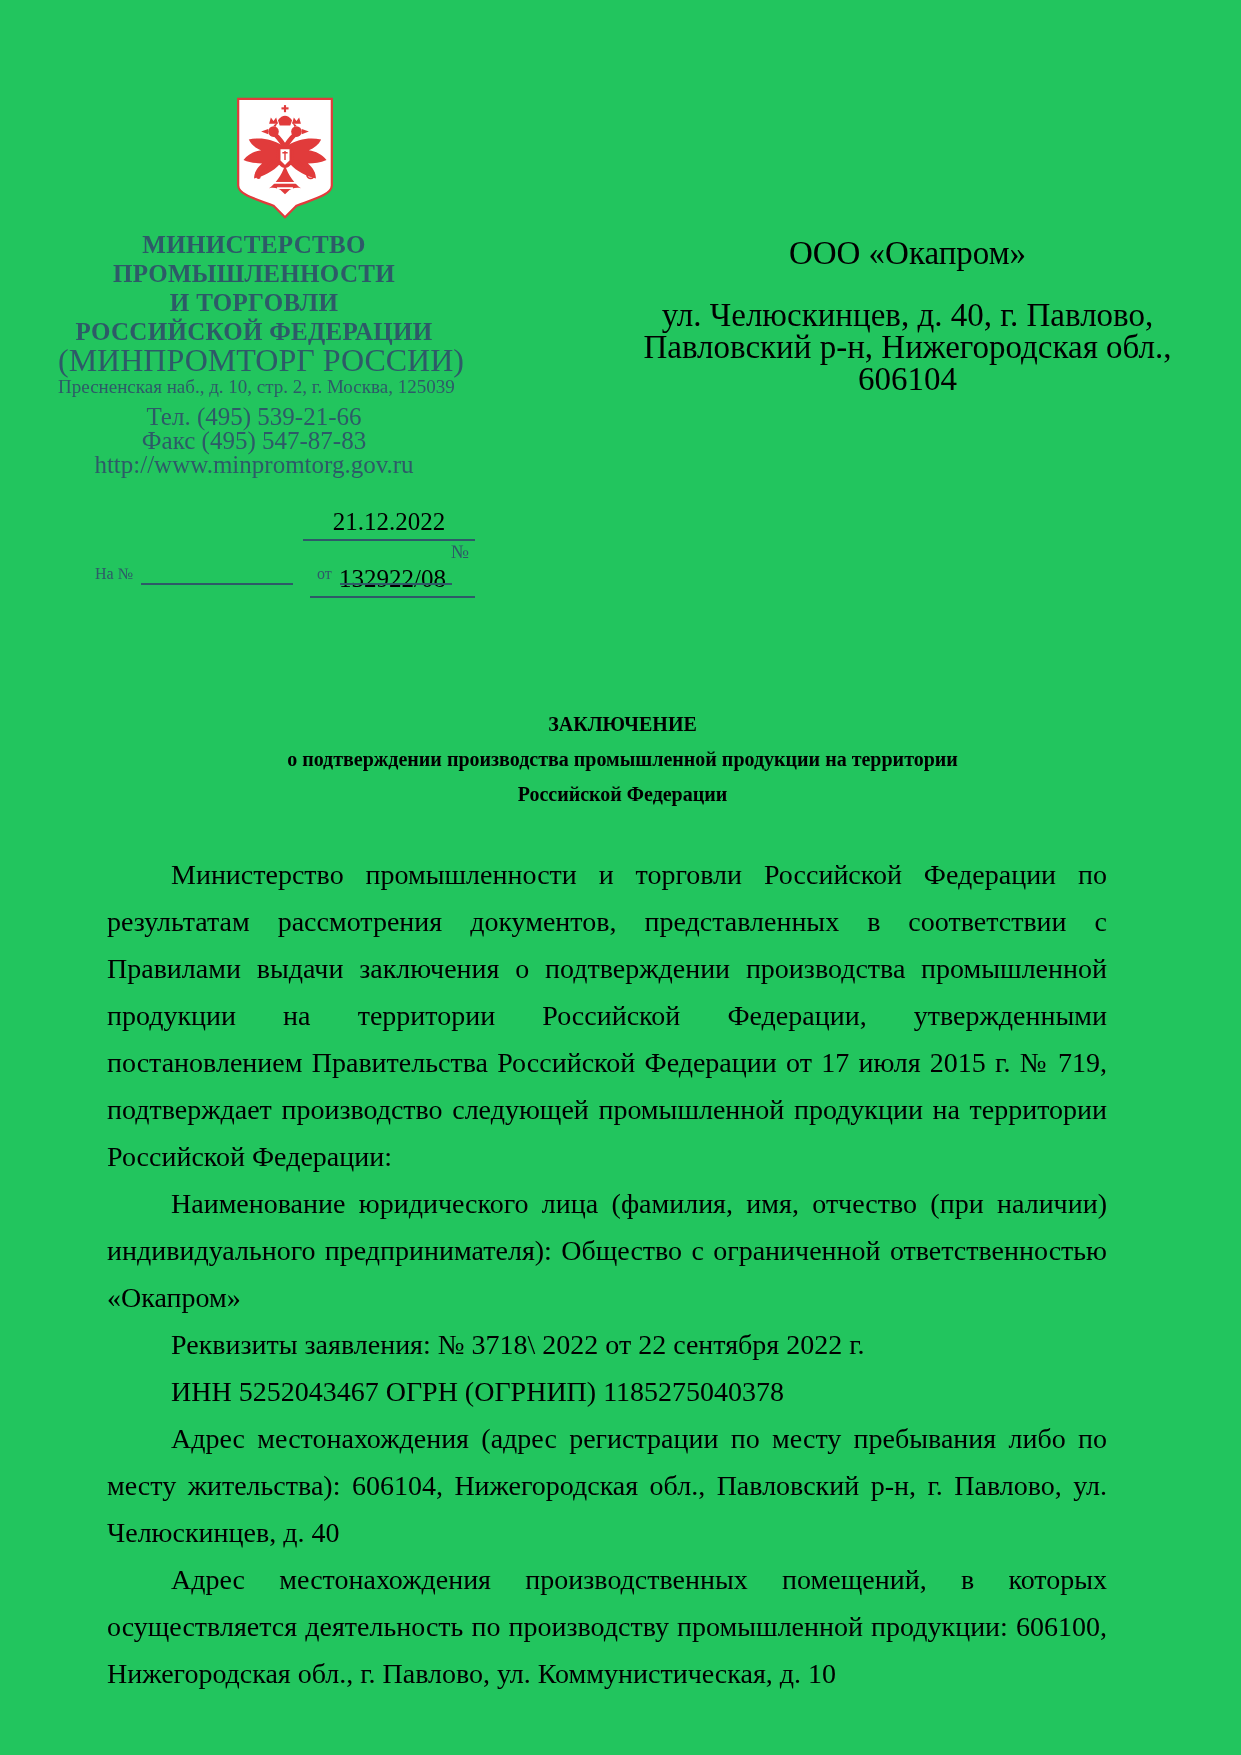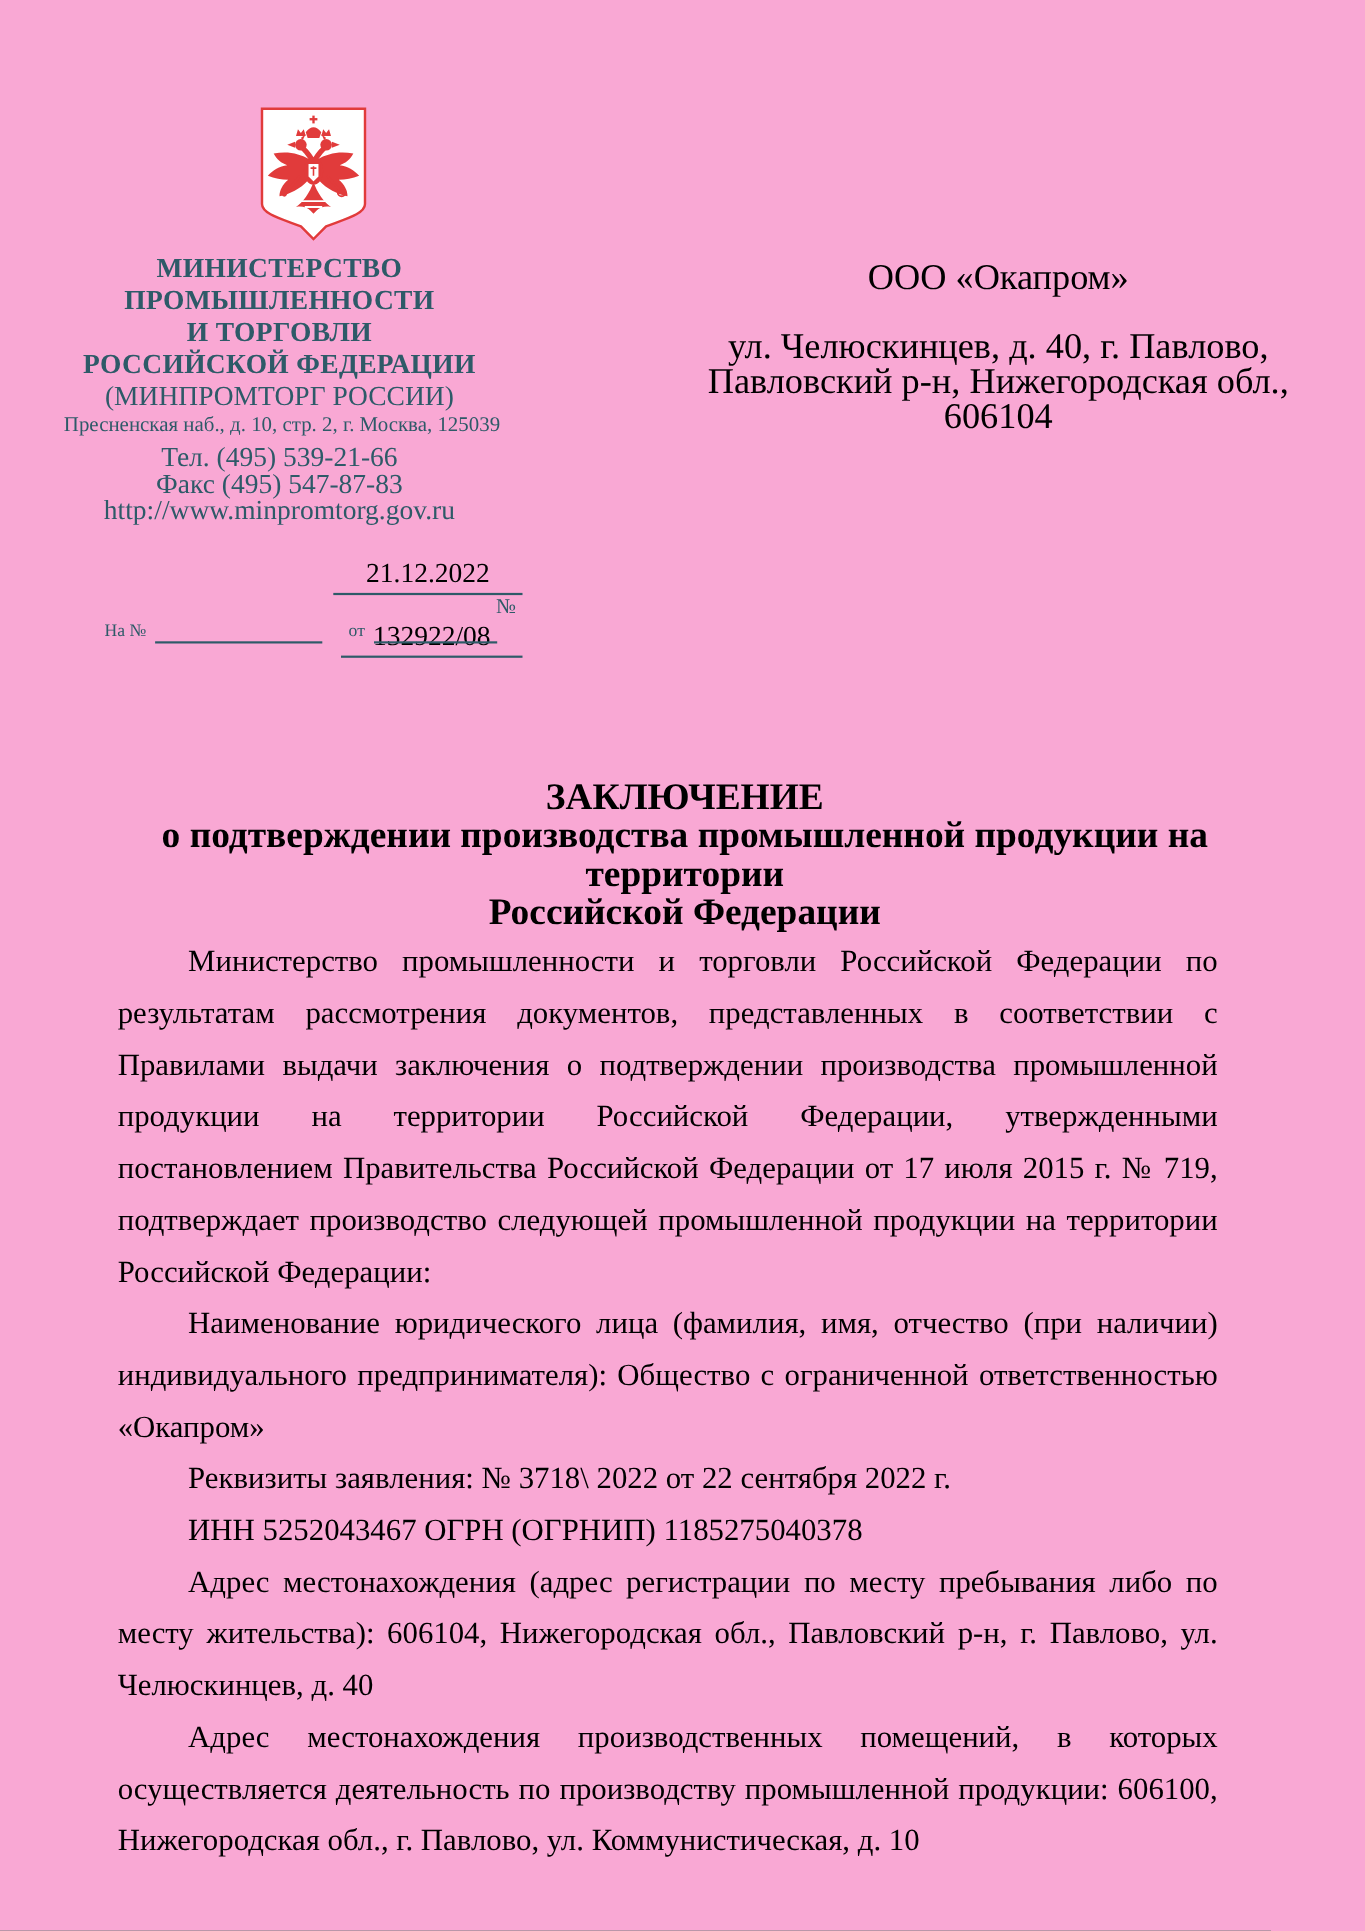--- a/index.html
+++ b/index.html
@@ -1,32 +1,32 @@
 <!DOCTYPE html>
 <html lang="ru"><head>
 <meta charset="utf-8">
 <style>
   html,body{margin:0;padding:0;background:#888;}
   .page{
     position:relative;
     width:1241px;height:1755px;
     margin:0 auto;
-    background:#f9a8d4;
+    background:#22c55e;
     font-family:"Liberation Serif","DejaVu Serif",serif;
     color:#000;
     overflow:hidden;
   }
   
   .emblem{position:absolute;left:232px;top:94px;width:106px;height:130px;}
   .ministry-block{position:absolute;left:58px;top:230px;width:392px;text-align:center;}
   .ministry-name div{
     font-size:25px;line-height:29px;font-weight:bold;
     color:#2e5a68;letter-spacing:.3px;white-space:nowrap;
   }
-  .ministry-short{font-size:25px;line-height:29px;color:#2e5a68;white-space:nowrap;}
+  .ministry-short{font-size:32px;line-height:29px;color:#2e5a68;white-space:nowrap;text-align:right;}
   .contact-address{font-size:19px;line-height:24px;color:#2e5a68;white-space:nowrap;margin-bottom:6px;}
   .contact-line{font-size:25px;line-height:24px;color:#2e5a68;white-space:nowrap;}
   .date-row{
     position:absolute;left:95px;top:508px;width:380px;
     display:flex;align-items:flex-end;flex-direction:column;
   }
   .blank-line{
     display:inline-block;border-bottom:2px solid #2e5a68;
     text-align:center;font-size:25px;color:#000;padding-bottom:3px;
   }
@@ -43,21 +43,21 @@
   .ref-row .r2{width:112px;height:26px;}
   
   .recipient{
     position:absolute;left:600px;top:237px;width:615px;
     text-align:center;font-size:33px;line-height:32px;color:#000;
   }
   .recipient-name{margin-bottom:30px;}
   
   .doc-title{
     position:absolute;left:100px;top:707px;width:1045px;
-    text-align:center;font-weight:bold;font-size:34px;line-height:35px;color:#000;
+    text-align:center;font-weight:bold;font-size:20px;line-height:35px;color:#000;
   }
   
   .doc-body{
     position:absolute;left:107px;top:851px;width:1000px;
     font-size:28px;line-height:47px;text-align:justify;color:#000;
   }
   .doc-body p{margin:0;text-indent:64px;}
 </style>
 </head>
 <body>

